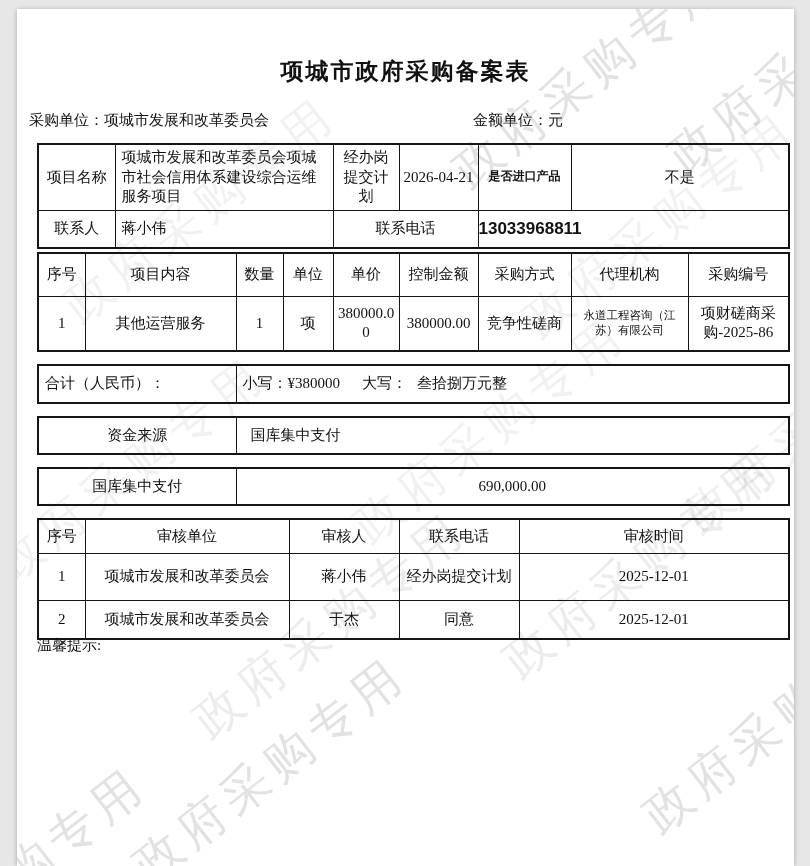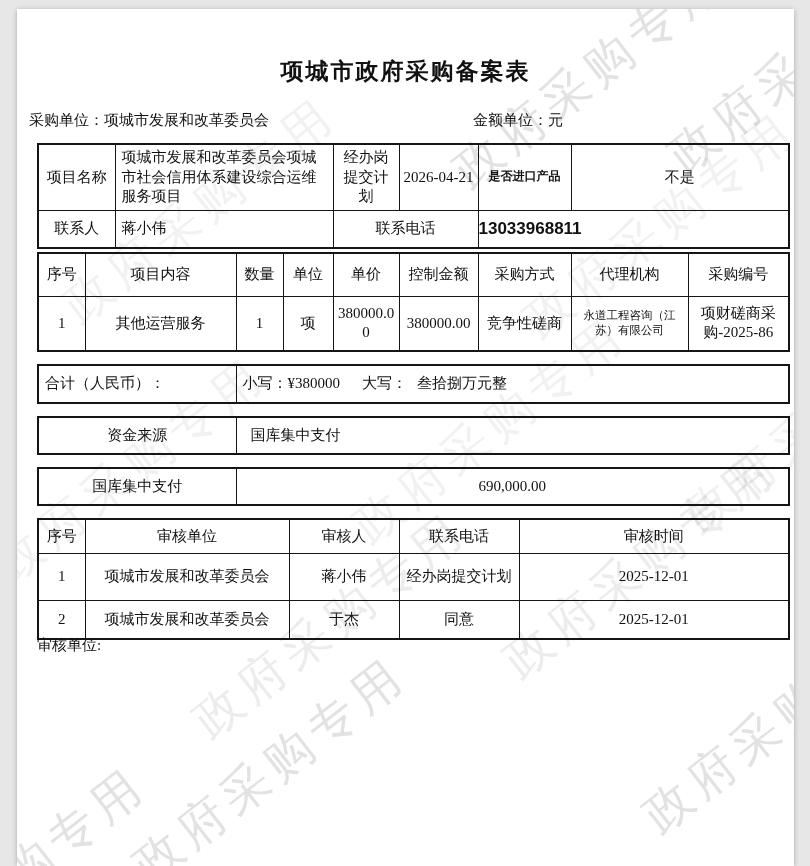--- a/index.html
+++ b/index.html
@@ -244,16 +244,16 @@
           <td>项城市发展和改革委员会</td>
           <td>于杰</td>
           <td>同意</td>
           <td>2025-12-01</td>
         </tr>
       </tbody>
         </table>
 
     </div>
 
-    <div class="tips">审核单位:</div>
+    <div class="tips">温馨提示:</div>
 
   </div>
 </div>
 
 </body></html>

